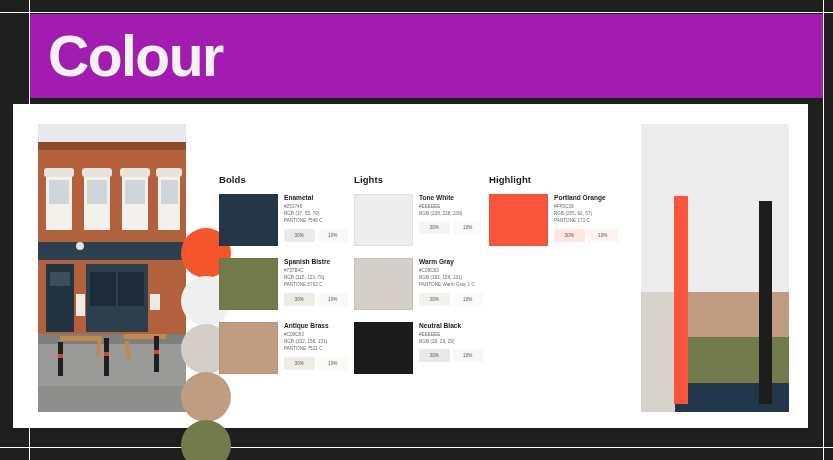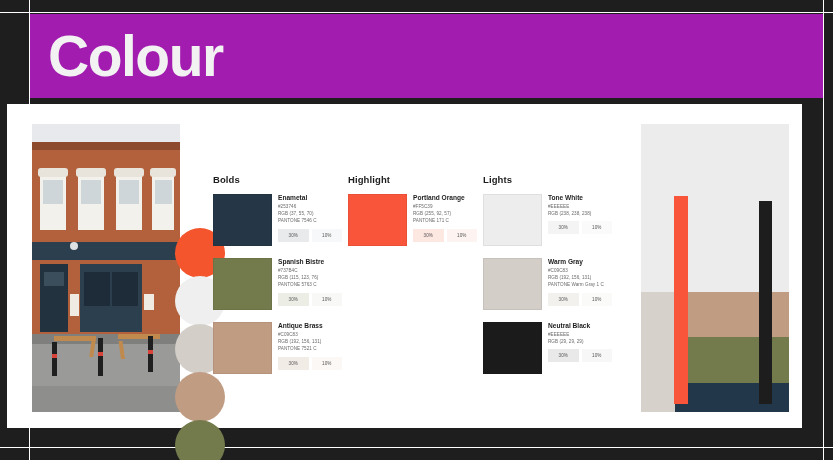--- a/index.html
+++ b/index.html
@@ -29,21 +29,21 @@
     color: #f2f2f2;
     font-size: 57px;
     font-weight: bold;
     letter-spacing: -1.5px;
     padding-left: 18px;
     line-height: 1;
   }
 
   
   .card {
-    position: absolute; left: 7px; top: 104px;
+    position: absolute; left: 13px; top: 104px;
     width: 795px; height: 324px;
     background: #ffffff;
   }
 
   
   .photo {
     position: absolute; left: 25px; top: 20px;
     width: 148px; height: 288px;
     overflow: hidden;
     background: #b5b0a8;
@@ -225,76 +225,76 @@
             <div class="sw-meta">PANTONE 7521 C</div>
             <div class="pct-row">
               <div class="pct" style="background:#f2ece7">30%</div>
               <div class="pct" style="background:#fbf8f6">10%</div>
             </div>
           </div>
         </div>
       </div>
 
       <div class="col">
+        <div class="col-heading">Lights</div>
+
+        <div class="swatch-row">
+          <div class="swatch-chip" style="background:#EDEDED"></div>
+          <div class="swatch-info">
+            <div class="sw-name">Tone White</div>
+            <div class="sw-meta">#EEEEEE</div>
+            <div class="sw-meta">RGB (238, 238, 238)</div>
+            <div class="pct-row">
+              <div class="pct" style="background:#f4f4f4">30%</div>
+              <div class="pct" style="background:#fafafa">10%</div>
+            </div>
+          </div>
+        </div>
+
+        <div class="swatch-row">
+          <div class="swatch-chip" style="background:#D3CEC7"></div>
+          <div class="swatch-info">
+            <div class="sw-name">Warm Gray</div>
+            <div class="sw-meta">#C09C83</div>
+            <div class="sw-meta">RGB (192, 156, 131)</div>
+            <div class="sw-meta">PANTONE Warm Gray 1 C</div>
+            <div class="pct-row">
+              <div class="pct" style="background:#f2f1ee">30%</div>
+              <div class="pct" style="background:#fafaf8">10%</div>
+            </div>
+          </div>
+        </div>
+
+        <div class="swatch-row">
+          <div class="swatch-chip" style="background:#1B1B1B"></div>
+          <div class="swatch-info">
+            <div class="sw-name">Neutral Black</div>
+            <div class="sw-meta">#EEEEEE</div>
+            <div class="sw-meta">RGB (29, 29, 29)</div>
+            <div class="pct-row">
+              <div class="pct" style="background:#e9e9e9">30%</div>
+              <div class="pct" style="background:#f7f7f7">10%</div>
+            </div>
+          </div>
+        </div>
+      </div>
+
+      <div class="col">
         <div class="col-heading">Highlight</div>
 
         <div class="swatch-row">
           <div class="swatch-chip" style="background:#F9553A"></div>
           <div class="swatch-info">
             <div class="sw-name">Portland Orange</div>
             <div class="sw-meta">#FF5C39</div>
             <div class="sw-meta">RGB (255, 92, 57)</div>
             <div class="sw-meta">PANTONE 171 C</div>
             <div class="pct-row">
               <div class="pct" style="background:#fde7e1">30%</div>
               <div class="pct" style="background:#fdf4f1">10%</div>
-            </div>
-          </div>
-        </div>
-      </div>
-
-      <div class="col">
-        <div class="col-heading">Lights</div>
-
-        <div class="swatch-row">
-          <div class="swatch-chip" style="background:#EDEDED"></div>
-          <div class="swatch-info">
-            <div class="sw-name">Tone White</div>
-            <div class="sw-meta">#EEEEEE</div>
-            <div class="sw-meta">RGB (238, 238, 238)</div>
-            <div class="pct-row">
-              <div class="pct" style="background:#f4f4f4">30%</div>
-              <div class="pct" style="background:#fafafa">10%</div>
-            </div>
-          </div>
-        </div>
-
-        <div class="swatch-row">
-          <div class="swatch-chip" style="background:#D3CEC7"></div>
-          <div class="swatch-info">
-            <div class="sw-name">Warm Gray</div>
-            <div class="sw-meta">#C09C83</div>
-            <div class="sw-meta">RGB (192, 156, 131)</div>
-            <div class="sw-meta">PANTONE Warm Gray 1 C</div>
-            <div class="pct-row">
-              <div class="pct" style="background:#f2f1ee">30%</div>
-              <div class="pct" style="background:#fafaf8">10%</div>
-            </div>
-          </div>
-        </div>
-
-        <div class="swatch-row">
-          <div class="swatch-chip" style="background:#1B1B1B"></div>
-          <div class="swatch-info">
-            <div class="sw-name">Neutral Black</div>
-            <div class="sw-meta">#EEEEEE</div>
-            <div class="sw-meta">RGB (29, 29, 29)</div>
-            <div class="pct-row">
-              <div class="pct" style="background:#e9e9e9">30%</div>
-              <div class="pct" style="background:#f7f7f7">10%</div>
             </div>
           </div>
         </div>
       </div>
 
     </div>
   </div>
 
   <div class="composition">
     <div class="comp-band" style="left:0;   top:168px; width:34px;  height:120px; background:#D6D1CA;"></div>

